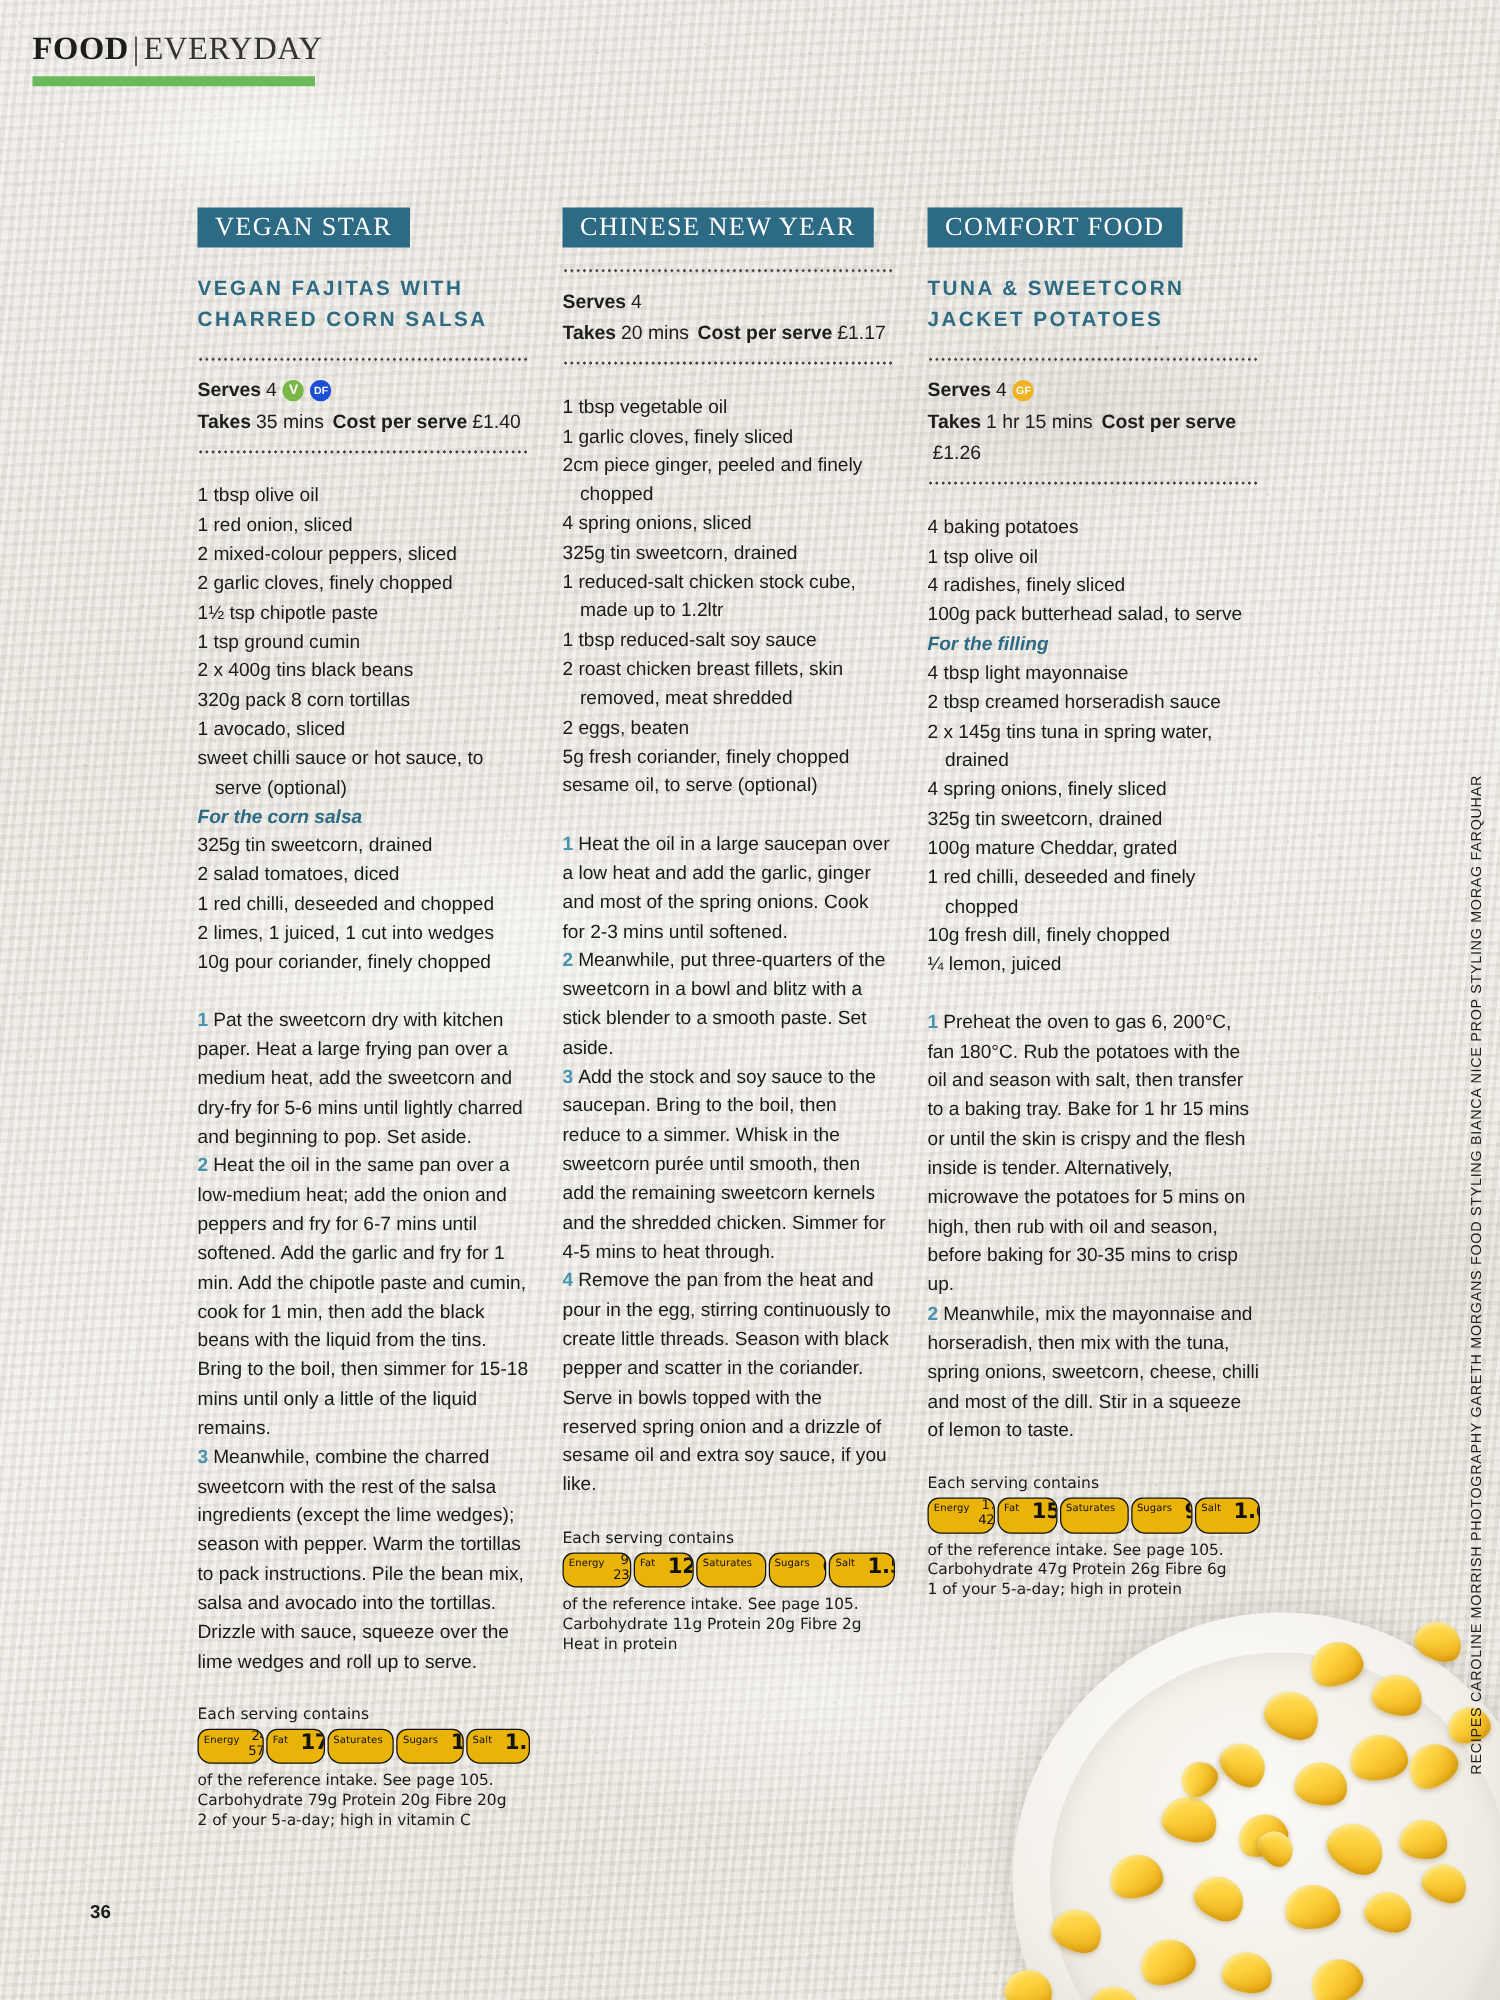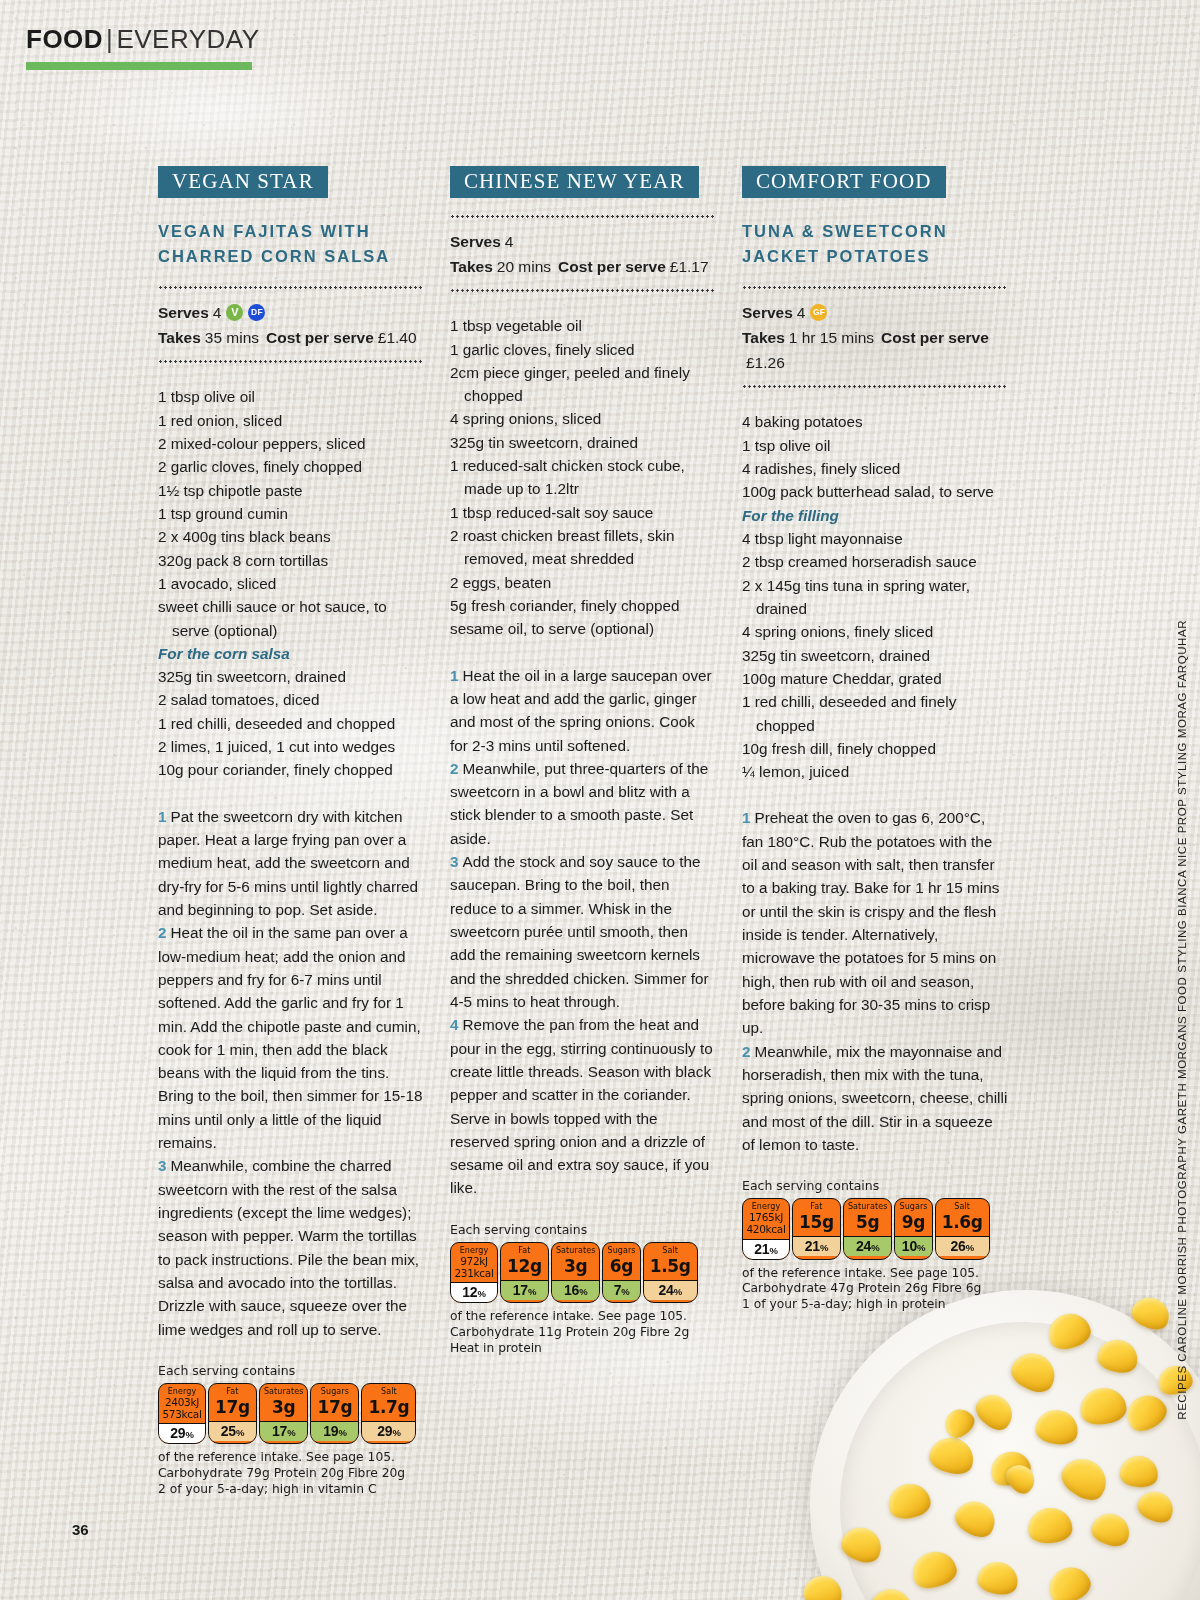--- a/index.html
+++ b/index.html
@@ -48,20 +48,21 @@
   .running-head {
     position: absolute;
     top: 24px; left: 26px;
     z-index: 5;
   }
   .running-head .rh-text {
     font-size: 26px;
     letter-spacing: .5px;
     color: #1c1c1c;
     white-space: nowrap;
+    font-family: Liberation Serif, serif;
   }
   .rh-bold { font-weight: bold; }
   .rh-sep  { font-weight: 300; color: #3a3a3a; padding: 0 3px; }
   .rh-light { font-weight: 400; color: #333; }
   .rh-rule {
     width: 226px;
     height: 8px;
     background: #6cb85c;
     margin-top: 7px;
   }
@@ -176,23 +177,22 @@
     font-family: "DejaVu Sans", sans-serif;
   }
   .nut-table {
     display: flex;
     gap: 2px;
   }
   .nut-cell {
     border: 1.6px solid #111;
     border-radius: 9px 9px 11px 11px;
     overflow: hidden;
-    background: #f97316;
+    background: #eab308;
     display: flex;
-    flex-direction: column;
     min-width: 38px;
   }
   .nut-cell.energy { min-width: 48px; }
   .nut-label {
     font-size: 8px;
     text-align: center;
     padding: 3px 4px 1px 4px;
     color: #111;
     font-family: "DejaVu Sans", sans-serif;
     letter-spacing: .1px;

